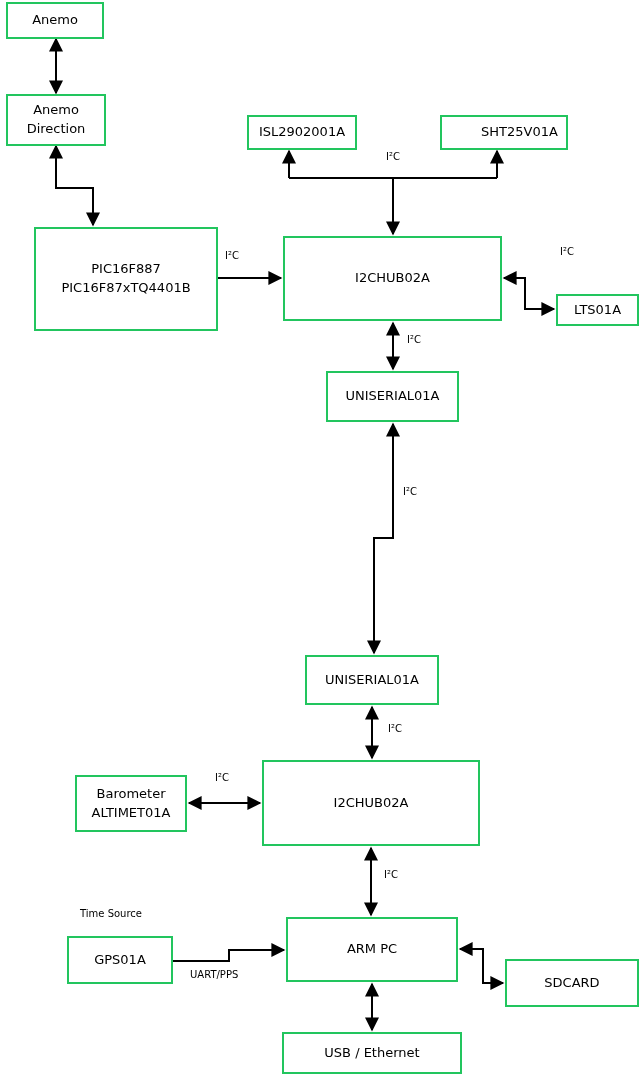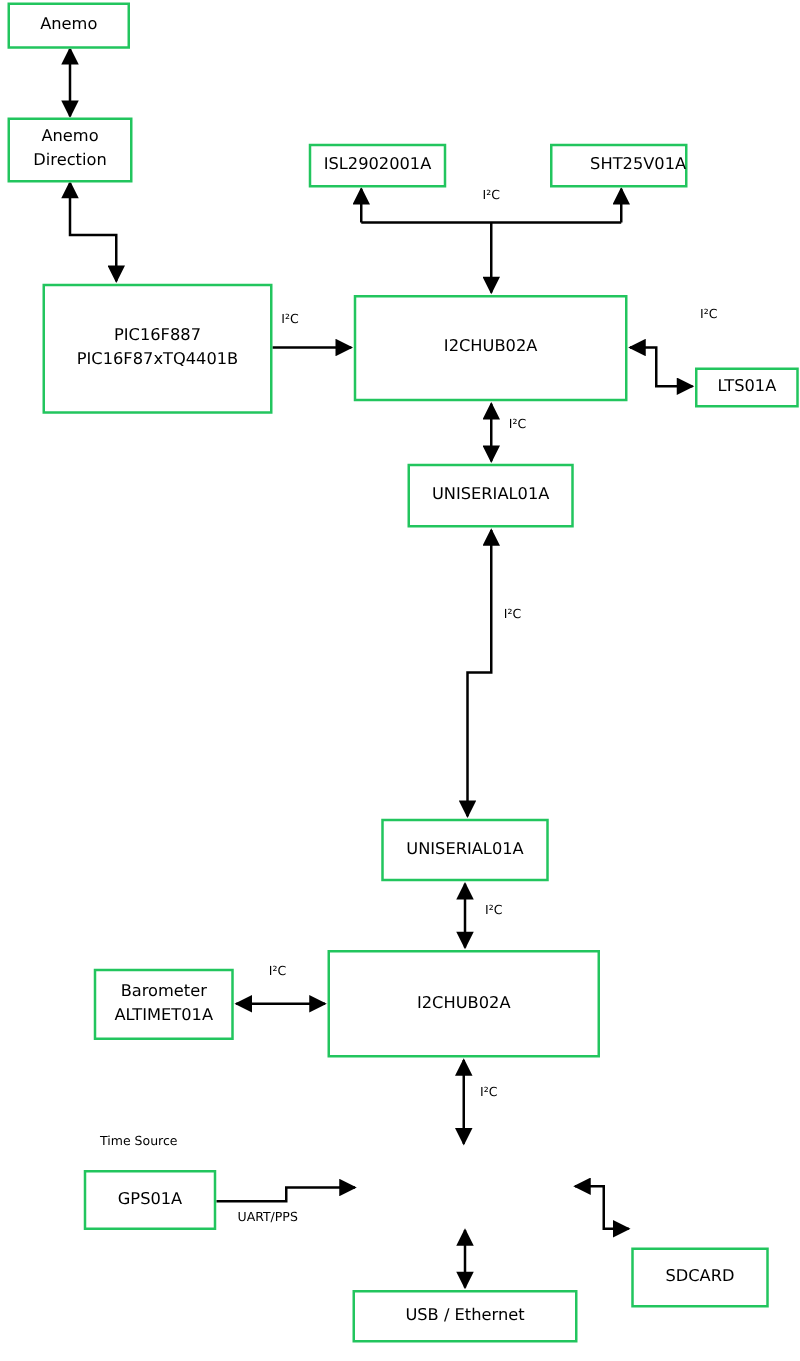--- a/index.html
+++ b/index.html
@@ -28,30 +28,30 @@
   .lbl{
     position:absolute;
     font-size:10px;
     white-space:nowrap;
   }
   
   #b-anemo  {left:6px;  top:2px;   width:98px;  height:37px;}
   #b-wind   {left:6px;  top:94px;  width:100px; height:52px;}
   #b-pic    {left:2px;  top:227px; width:184px; height:104px;margin-left:32px;}
   #b-isl    {left:233px;top:115px; width:110px; height:35px;margin-left:14px;}
-  #b-sht    {left:440px;top:115px; width:110px; height:35px;padding-left:31px;}
+  #b-sht    {left:440px;top:115px; width:128px; height:35px;padding-left:31px;}
   #b-hub1   {left:283px;top:236px; width:219px; height:85px;}
   #b-lts    {left:556px;top:294px; width:83px;  height:32px;}
   #b-uni1   {left:326px;top:371px; width:133px; height:51px;}
   #b-uni2   {left:305px;top:655px; width:134px; height:50px;}
   #b-hub2   {left:262px;top:760px; width:218px; height:86px;}
   #b-baro   {left:75px; top:775px; width:112px; height:57px;}
   #b-armpc  {left:286px;top:917px; width:172px; height:65px;}
   #b-gps    {left:67px; top:936px; width:106px; height:48px;}
-  #b-sdcard {left:505px;top:998px; width:110px; height:48px;}
+  #b-sdcard {left:505px;top:959px; width:134px; height:48px;}
   #b-usb    {left:282px;top:1032px;width:180px; height:42px;}
   
   #l-i2c-branch{left:386px;top:151px;}
   #l-i2c-pic   {left:225px;top:250px;}
   #l-i2c-lts   {left:560px;top:246px;}
   #l-i2c-uni1  {left:407px;top:334px;}
   #l-i2c-long  {left:403px;top:486px;}
   #l-i2c-uni2  {left:388px;top:723px;}
   #l-i2c-baro  {left:215px;top:772px;}
   #l-i2c-armpc {left:384px;top:869px;}
@@ -129,20 +129,23 @@
 
   <div class="box" id="b-hub2">
     <span>I2CHUB02A</span>
   </div>
 
   <div class="box" id="b-baro">
     <span>Barometer</span>
     <span>ALTIMET01A</span>
   </div>
 
+  <div class="box" id="b-armpc">
+    <span>ARM PC</span>
+  </div>
 
   <div class="box" id="b-gps">
     <span>GPS01A</span>
   </div>
 
   <div class="box" id="b-sdcard">
     <span>SDCARD</span>
   </div>
 
   <div class="box" id="b-usb">

